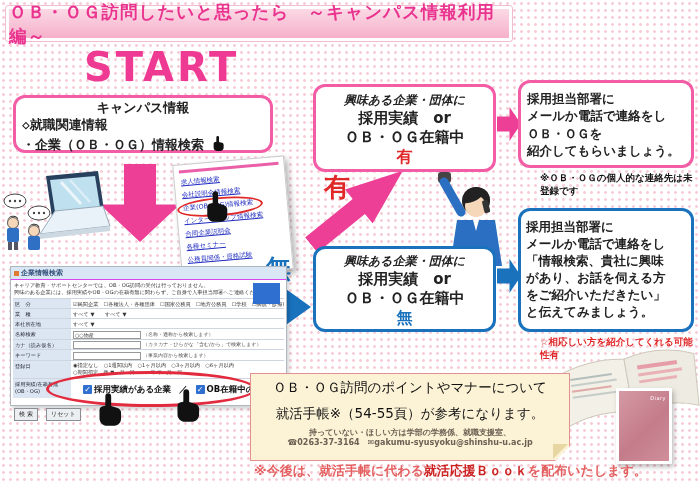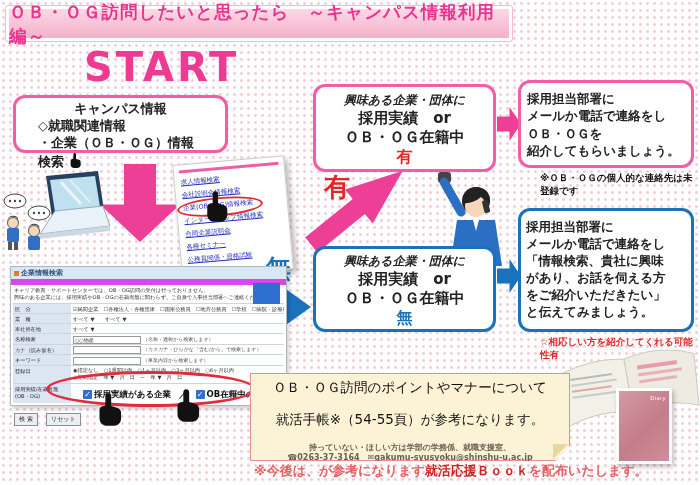--- a/index.html
+++ b/index.html
@@ -12,21 +12,21 @@
   
   .banner{left:6px;top:6px;width:500px;height:29px;background:linear-gradient(180deg,#fbd9e5,#f5b0ca);
     border:3px solid #fff;box-shadow:0 0 0 1px #f0bcd0;border-radius:3px;
     display:flex;align-items:center;justify-content:flex-end;
     color:#e9338e;font-size:17.5px;font-weight:bold;letter-spacing:1px;}
   .start{left:84px;top:44px;color:#ee3a92;font-size:40px;font-weight:bold;letter-spacing:3px;}
   
   .fbox{background:#fff;border-radius:12px;color:#222;font-weight:bold;box-sizing:border-box;}
   .pinkb{border:3px solid #f25da6;}
   .blueb{border:3px solid #1a72bd;}
-  .boxA{left:13px;top:95px;width:215px;height:58px;padding:3px 22px;font-size:13px;line-height:1.3;}
+  .boxA{left:13px;top:95px;width:260px;height:58px;padding:3px 6px;font-size:13px;line-height:1.3;font-family:Liberation Mono, monospace;}
   .boxA .c{text-align:center;}
   .boxBD{width:183px;text-align:center;}
   .boxB{left:313px;top:84px;height:88px;padding-top:5px;}
   .boxD{left:313px;top:246px;height:86px;padding-top:4px;}
   .cl1{font-size:12px;font-style:italic;}
   .cl2{font-size:15px;}
   .res{font-size:16px;}
   .red{color:#e02828;}
   .blue{color:#1a72bd;}
   .boxC{left:518px;top:80px;width:176px;height:88px;padding:7px 6px;font-size:12.5px;line-height:1.38;}
@@ -48,21 +48,21 @@
   .menucard{left:177px;top:160px;width:112px;height:114px;background:#fff;border:1px solid #ccc;
     box-shadow:3px 4px 6px rgba(0,0,0,.3);transform:rotate(-5deg);padding:3px 4px;box-sizing:border-box;}
   .menuline{height:3px;background:#ea5fa8;margin:2px 1px 5px;}
   .mitem{font-size:6.5px;color:#1f2bbf;text-decoration:underline;margin:4px 2px;white-space:nowrap;}
   .mwrap{position:relative;display:inline-block;}
   .mellipse{position:absolute;left:-6px;top:-4px;width:calc(100% + 12px);height:15px;
     border:2px solid #e02828;border-radius:50%;}
   
   .form{left:10px;top:266px;width:277px;height:140px;background:#fff;border:1px solid #aeb6bf;
     box-shadow:2px 3px 4px rgba(0,0,0,.18);box-sizing:border-box;font-weight:normal;}
-  .ftitle{height:12px;background:#d9e7f5;border-bottom:6px solid #d946ef;display:flex;align-items:center;
+  .ftitle{height:12px;background:#d9e7f5;border-bottom:1px solid #d946ef;display:flex;align-items:center;
     font-size:7px;font-weight:bold;color:#33507a;padding-left:3px;}
   .ficon{width:5px;height:5px;background:#e07a33;display:inline-block;margin-right:2px;}
   .fnotice{font-size:5.2px;color:#333;padding:2px 3px 1px;line-height:1.35;}
   .fblue{left:253px;top:283px;width:27px;height:21px;background:#2f6fd0;}
   .ftable{margin:1px 2px;}
   .frow{display:flex;border-top:1px solid #cdd6e0;}
   .flabel{width:58px;background:#dce6f2;font-size:5.2px;color:#223;padding:2px 2px 0;box-sizing:border-box;}
   .fval{flex:1;font-size:5.2px;color:#333;padding:1.5px 2px 0;white-space:nowrap;overflow:hidden;}
   .finput{display:inline-block;border:1px solid #999;background:#fff;width:64px;height:6px;
     font-size:5px;line-height:6px;vertical-align:middle;padding:0 1px;}
@@ -75,21 +75,21 @@
     padding:1px 4px;margin-right:3px;color:#222;}
   .ellipse{left:46px;top:371px;width:204px;height:30px;border:3px solid #e22b3e;border-radius:50%;}
   
   .notebox{left:250px;top:373px;width:320px;height:88px;background:#fcf3d6;border:1.5px solid #e29090;
     box-sizing:border-box;text-align:center;
     clip-path:polygon(0 0,100% 0,100% calc(100% - 15px),calc(100% - 15px) 100%,0 100%);}
   .fold{left:553px;top:444px;width:15px;height:15px;background:#e7d6a2;
     clip-path:polygon(0 0,100% 0,0 100%);}
   .nb1{font-size:13.5px;color:#111;margin-top:5px;}
   .nbsmall{font-size:8px;color:#6b6053;line-height:1.25;font-weight:bold;}
-  .nbsmall.first{margin-top:14px;}
+  .nbsmall.first{margin-top:5px;}
   .footer{left:254px;top:462px;font-size:13px;font-weight:bold;color:#e46060;white-space:nowrap;}
   .footer b{color:#cc2222;}
   
   .openbook{left:552px;top:347px;width:152px;height:82px;}
   .polaroid{left:616px;top:388px;width:56px;height:76px;background:#fff;padding:3px;
     box-shadow:2px 3px 5px rgba(0,0,0,.25);box-sizing:border-box;}
   .cover{width:100%;height:100%;background:linear-gradient(135deg,#d49aa4,#c47c8a 55%,#cf8f9a);position:relative;}
   .coverlbl{position:absolute;right:3px;top:4px;color:#fff;font-size:5px;letter-spacing:.5px;}
   .hand{position:absolute;}
 </style>
@@ -285,23 +285,23 @@
     </g>
   </svg>
   <div class="abs polaroid">
     <div class="cover">
       <span class="coverlbl">Diary</span>
     </div>
   </div>
 
   <div class="abs notebox">
     <div class="nb1">ＯＢ・ＯＧ訪問のポイントやマナーについて</div>
-    <div class="nb1" style="margin-top:14px">就活手帳※（54-55頁）が参考になります。</div>
+    <div class="nb1" style="margin-top:8px">就活手帳※（54-55頁）が参考になります。</div>
     <div class="nbsmall first">持っていない・ほしい方は学部の学務係、就職支援室、</div>
     <div class="nbsmall">☎0263-37-3164　✉gakumu-syusyoku@shinshu-u.ac.jp</div>
   </div>
   <div class="abs fold"></div>
 
   <div class="abs footer">
-    <span>※今後は、が参考になります</span><b>就活応援Ｂｏｏｋ</b><span>を配布いたします。</span>
+    <span>※今後は、就活手帳に代わる</span><b>就活応援Ｂｏｏｋ</b><span>を配布いたします。</span>
   </div>
 
 </div>
 
 </body></html>

